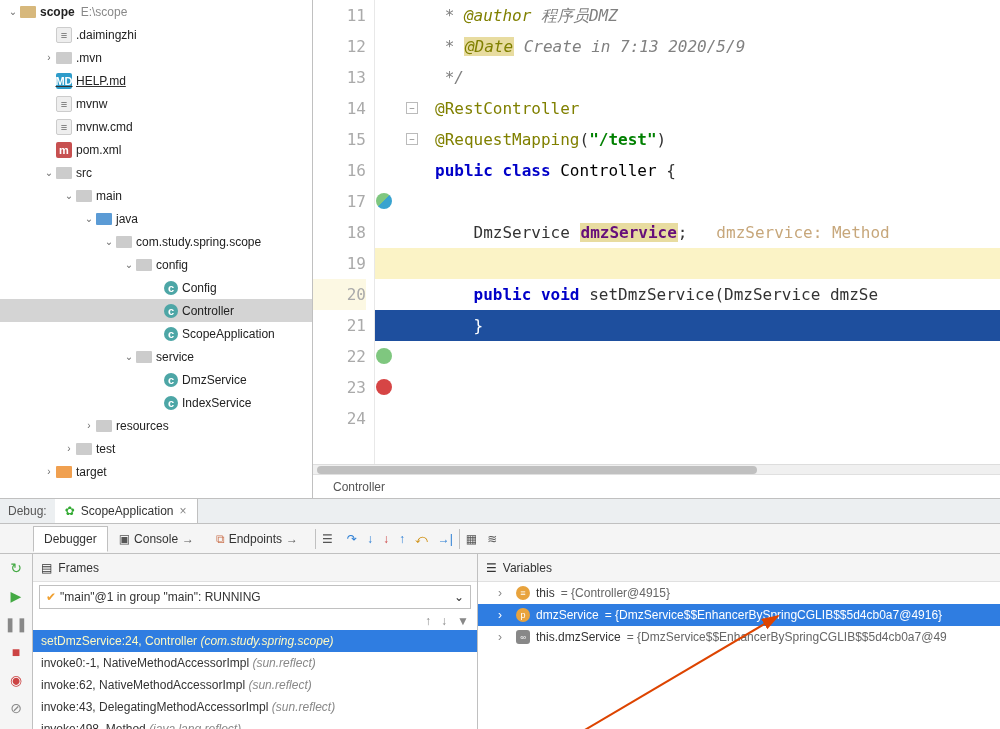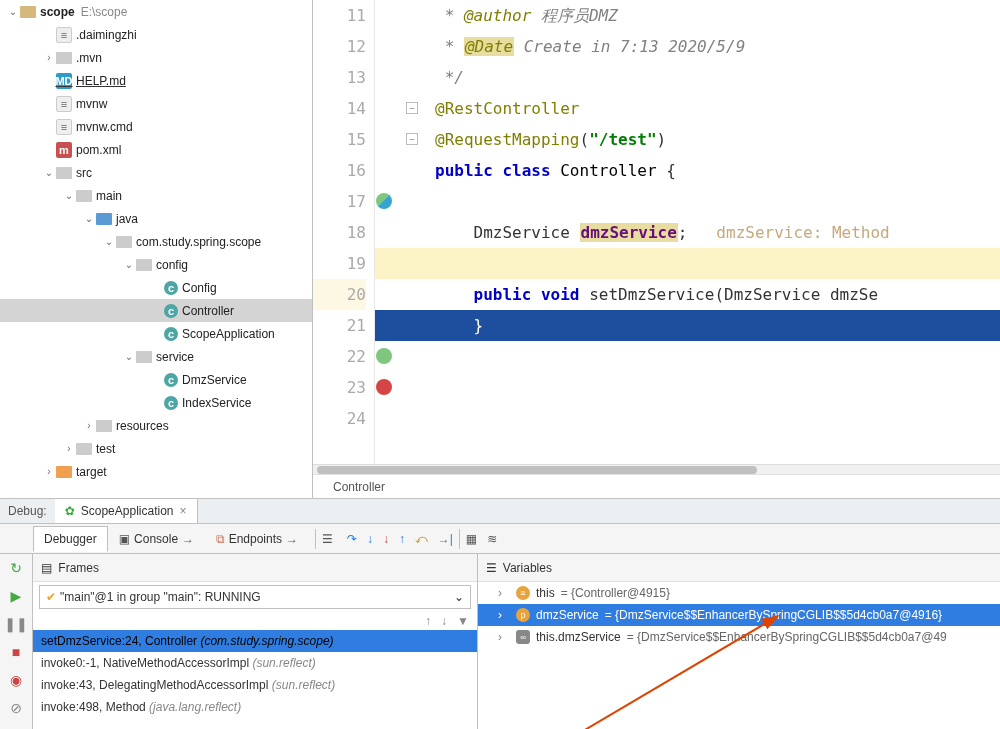--- a/index.html
+++ b/index.html
@@ -66,21 +66,21 @@
   .frames-pane { width: 445px; border-right: 1px solid #c0c0c0; }
   .vars-pane { flex: 1; position: relative; }
   .pane-header { height: 28px; display: flex; align-items: center; padding: 0 8px; background: #f5f5f5; border-bottom: 1px solid #e0e0e0; gap: 6px; }
   .pane-header .title { font-weight: normal; color: #333; }
   .thread-sel { margin: 3px 6px; padding: 4px 6px; border: 1px solid #c0c0c0; background: #fff; display: flex; align-items: center; gap: 4px; }
   .chk { color: #f0a030; }
   .frames-list, .vars-list { flex: 1; overflow: hidden; }
   .frow { padding: 4px 8px; white-space: nowrap; color: #888; font-style: italic; cursor: pointer; }
   .frow .main { color: #333; font-style: normal; }
   .frow.sel { background: #2f7de1; color: #fff; }
-  .frow.sel .main, .frow.sel .pkg { color: #000000; margin-top: 8px; }
+  .frow.sel .main, .frow.sel .pkg { color: #fef9c3; margin-top: 8px; }
   .vrow { padding: 4px 8px 4px 20px; display: flex; align-items: center; gap: 6px; white-space: nowrap; cursor: pointer; }
   .vrow.sel { background: #2f7de1; color: #fff; }
   .vchev { width: 12px; color: #888; }
   .vic { width: 14px; height: 14px; border-radius: 50%; display: inline-flex; align-items: center; justify-content: center; font-size: 9px; color: #fff; }
   .vic.e { background: #e8a33d; }
   .vic.p { background: #e8a33d; }
   .vic.o { background: #888; border-radius: 3px; font-size: 8px; }
   .vval { color: #666; }
   .vrow.sel .vval, .vrow.sel .vchev { color: #fff; }
   .arrow-svg { position: absolute; pointer-events: none; }
@@ -304,20 +304,21 @@
         <span>⌄</span>
     </div>
     <div style="display:flex; justify-content:flex-end; padding:2px 8px; gap:10px; color:#888">
       <span>↑</span>
       <span>↓</span>
       <span>▼</span>
     </div>
     <div class="frames-list" id="frames-list">
         <div class="frow sel"><span class="main">setDmzService:24, Controller</span> <span class="pkg">(com.study.spring.scope)</span></div>
         <div class="frow"><span class="main">invoke0:-1, NativeMethodAccessorImpl</span> <span class="pkg">(sun.reflect)</span></div>
+        <div class="frow"><span class="main">invoke:62, NativeMethodAccessorImpl</span> <span class="pkg">(sun.reflect)</span></div>
         <div class="frow"><span class="main">invoke:43, DelegatingMethodAccessorImpl</span> <span class="pkg">(sun.reflect)</span></div>
         <div class="frow"><span class="main">invoke:498, Method</span> <span class="pkg">(java.lang.reflect)</span></div>
       </div>
   </div>
   <div class="vars-pane">
     <div class="pane-header">
       <span>☰</span>
       <span class="title">Variables</span>
     </div>
     <div class="vars-list" id="vars-list">

